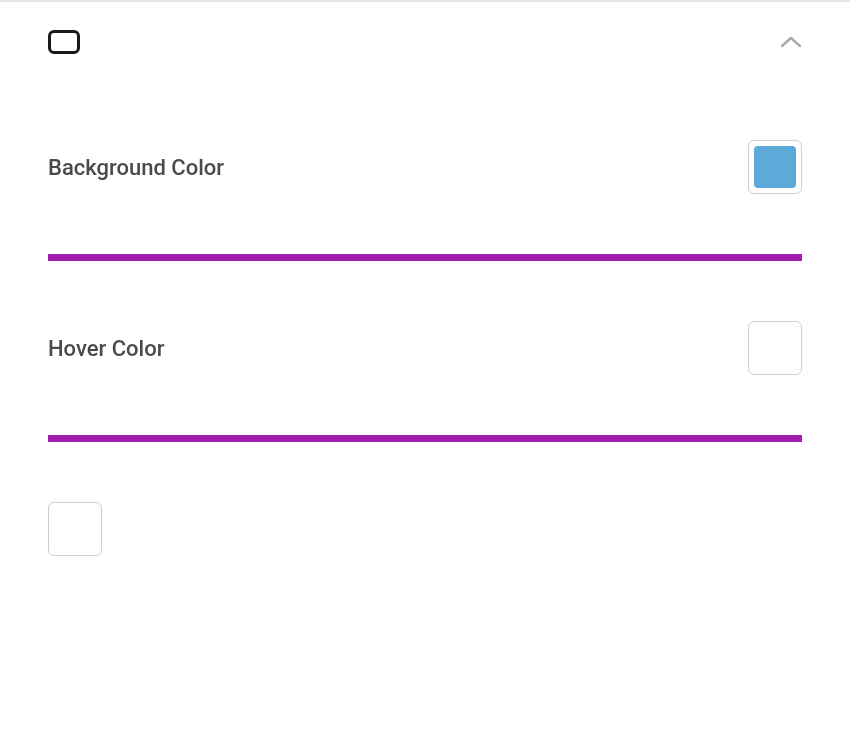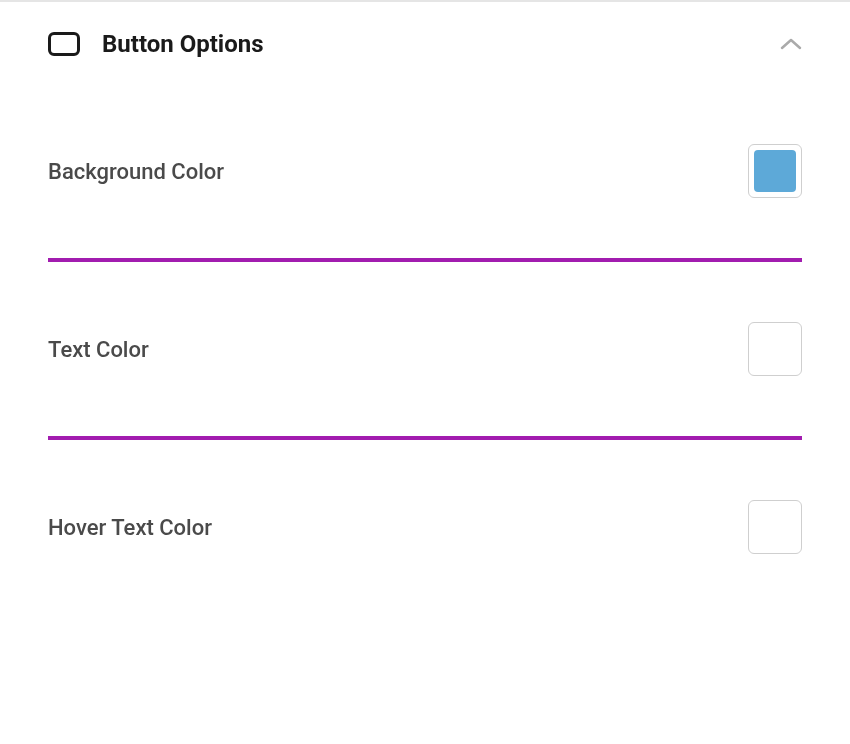--- a/index.html
+++ b/index.html
@@ -58,21 +58,21 @@
     
     .chevron svg {
       display: block;
     }
     
     .option-row {
       display: flex;
       align-items: center;
       justify-content: space-between;
       padding: 60px 0;
-      border-bottom: 4px solid #a21caf;
+      border-bottom: 7px solid #a21caf;
     }
     
     .option-row:last-of-type {
       border-bottom: none;
     }
     
     .option-label {
       font-size: 22px;
       font-weight: 500;
       color: #4a4a4a;
@@ -102,38 +102,36 @@
   </style>
 </head>
 <body>
 
 <div class="top-border"></div>
 
 <div class="container">
   <div class="header">
     <div class="header-left">
       <div class="header-icon"></div>
-      <div class="header-title">Button Options</div>
     </div>
     <div class="chevron">
       <svg width="22" height="14" viewBox="0 0 22 14" fill="none">
         <path d="M2 11 L11 3 L20 11" stroke="#aaaaaa" stroke-width="2.5" stroke-linecap="round" stroke-linejoin="round"></path>
       </svg>
     </div>
   </div>
 
   <div id="options-list">
       <div class="option-row">
         <div class="option-label">Background Color</div>
         <div class="swatch-wrapper has-color">
           <div class="swatch-inner" style="background: rgb(93, 169, 216);"></div>
         </div>
       </div>
       <div class="option-row">
-        <div class="option-label">Text Color</div>
+        <div class="option-label">Hover Color</div>
         <div class="swatch-wrapper"></div>
       </div>
       <div class="option-row">
-        <div class="option-label">Hover Text Color</div>
         <div class="swatch-wrapper"></div>
       </div>
     </div>
 </div>
 
 </body></html>

